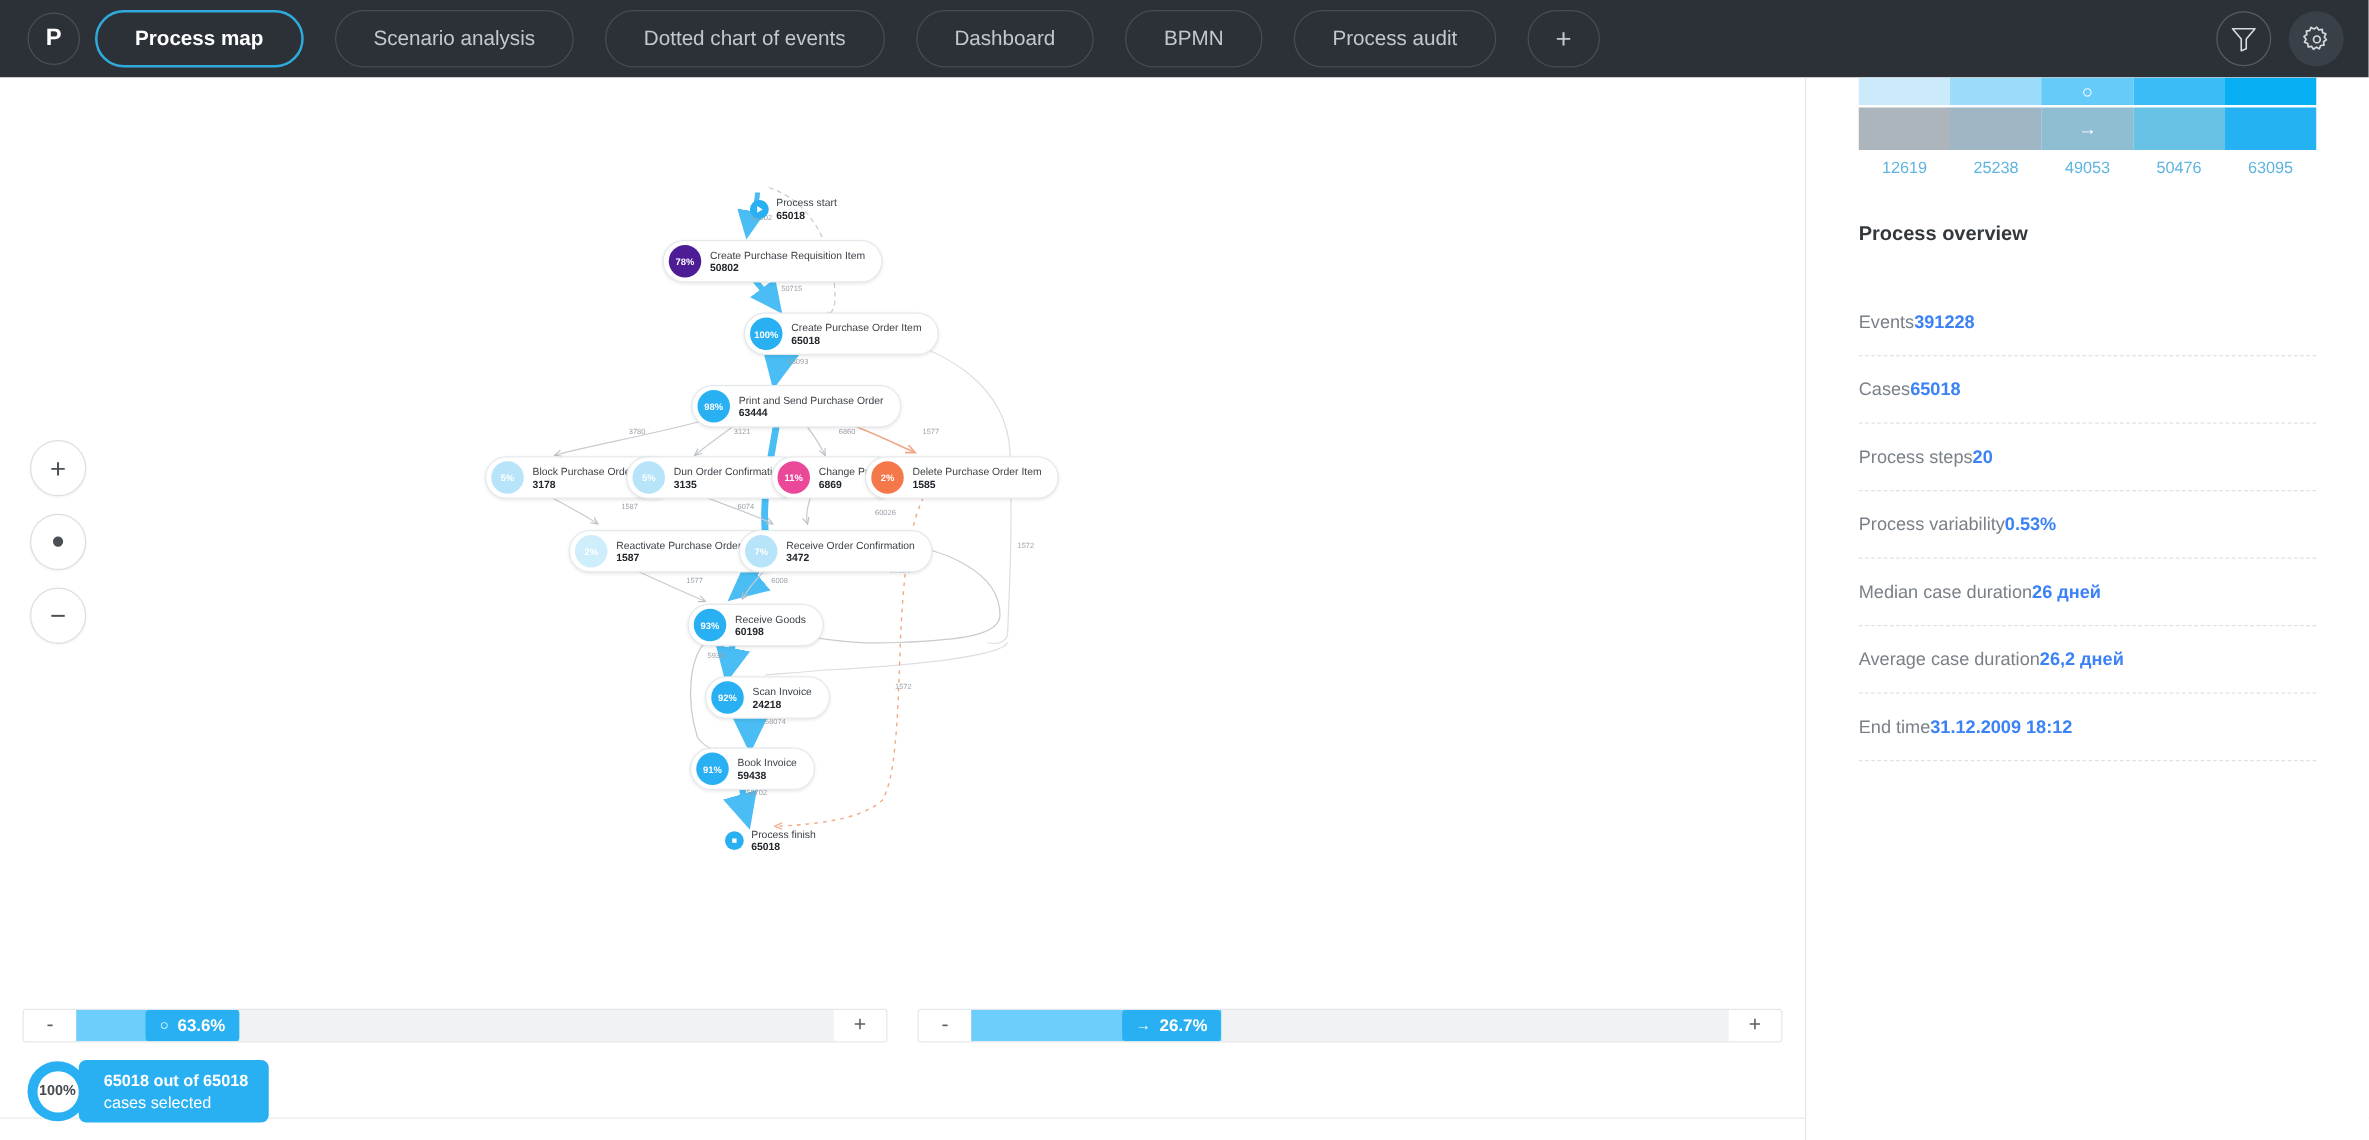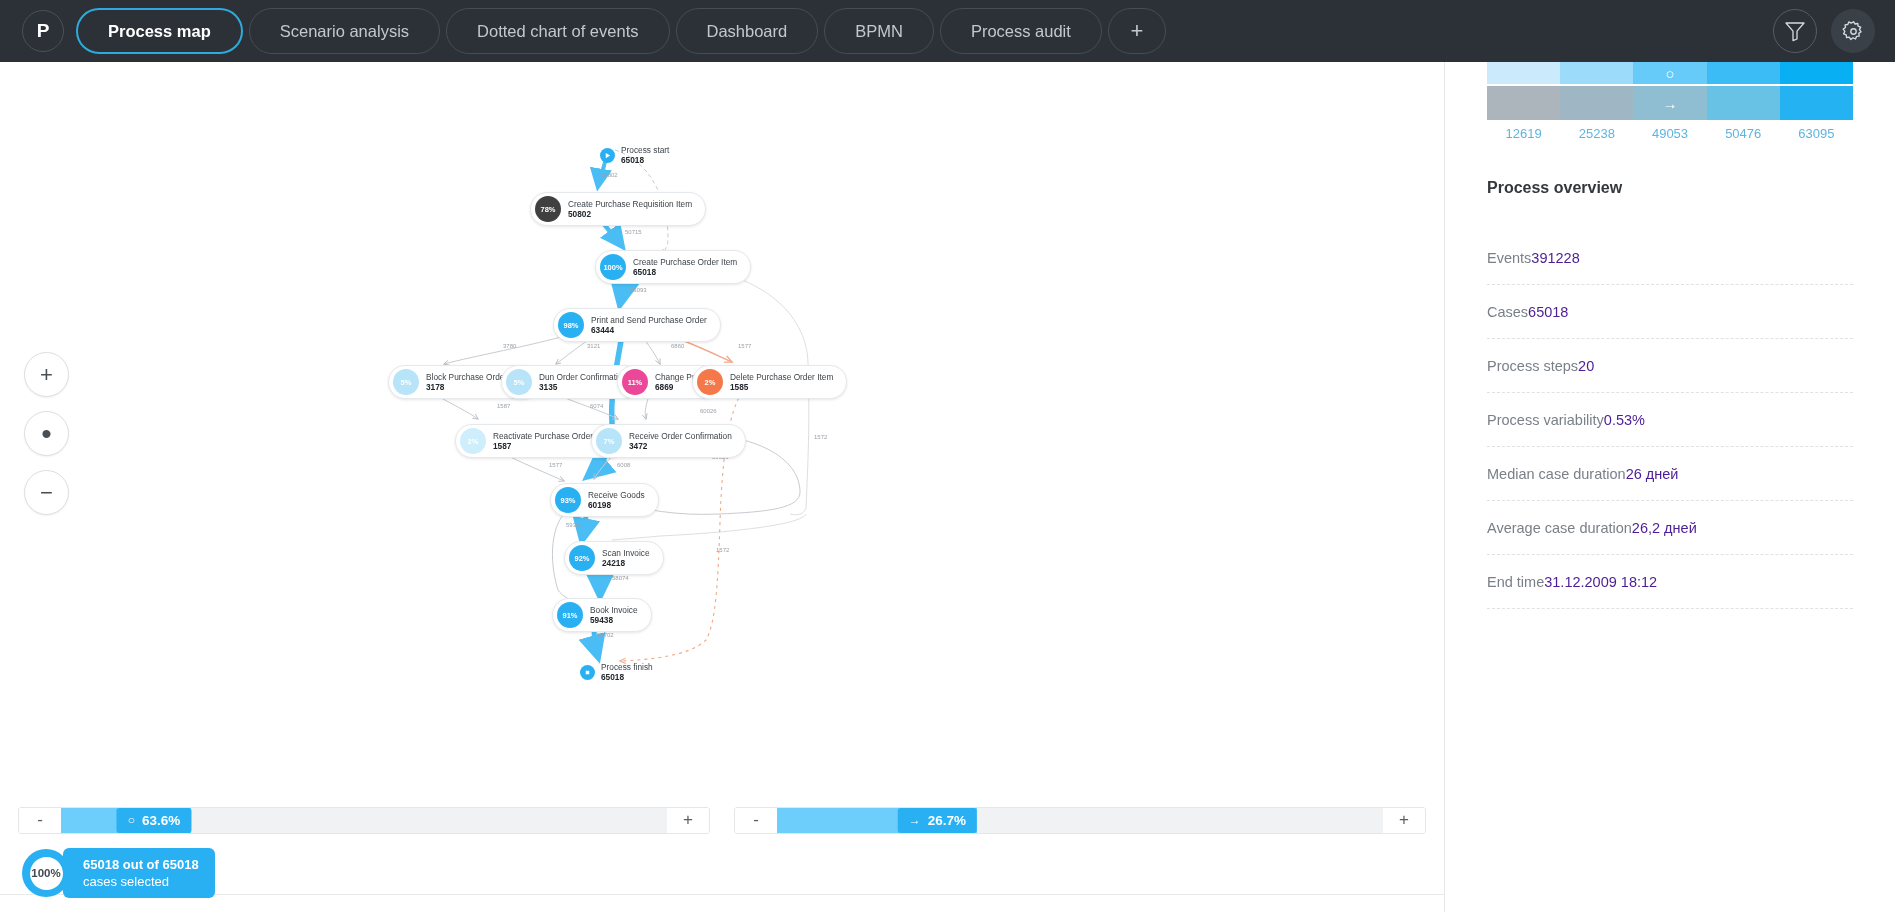--- a/index.html
+++ b/index.html
@@ -18,21 +18,21 @@
     background: #2c3137;
     display: flex; align-items: center;
   }
   .logo-btn {
     width: 42px; height: 42px; margin-left: 22px;
     border: 1px solid #4a5058; border-radius: 21px;
     display: flex; align-items: center; justify-content: center;
     color: #ffffff; font-size: 19px; font-weight: bold;
     background: #2c3137; cursor: pointer;
   }
-  .tabs { display: flex; align-items: center; margin-left: 12px; gap: 6px; justify-content: flex-end; }
+  .tabs { display: flex; align-items: center; margin-left: 12px; gap: 25px; justify-content: flex-end; }
   .tab {
     height: 46px; padding: 0 30px;
     border-radius: 23px; border: 1px solid #474d55;
     display: flex; align-items: center; justify-content: center;
     color: #c4c8cd; font-size: 16.5px; white-space: nowrap;
     background: #2c3137; cursor: pointer;
   }
   .tab.active {
     border: 2px solid #2eaadc; color: #ffffff; font-weight: bold;
   }
@@ -198,21 +198,21 @@
   }
   .stats { margin-top: 34px; }
   .stat-row {
     display: flex; align-items: center; justify-content: flex-start;
     height: 54px;
     border-bottom: 1px dashed #dfe2e5;
     font-size: 14.5px;
   }
   .stat-row:last-child { border-bottom: 1px dashed #dfe2e5; }
   .stat-label { color: #7a8088; }
-  .stat-value { color: #4c1d95; }
+  .stat-value { color: #3b82f6; font-weight: bold; }
 </style>
 </head>
 <body>
 
 <div id="app">
 
   <div class="header">
     <div class="logo-btn">P</div>
     <div class="tabs" id="tab-bar">
         <div class="tab active">Process map</div>
@@ -312,33 +312,33 @@
         <div class="edgelabel" style="left: 549px; top: 400px;">1577</div>
         <div class="edgelabel" style="left: 617px; top: 400px;">6008</div>
         <div class="edgelabel" style="left: 712px; top: 392px;">59026</div>
         <div class="edgelabel" style="left: 566px; top: 460px;">5936</div>
         <div class="edgelabel" style="left: 612px; top: 513px;">58074</div>
         <div class="edgelabel" style="left: 597px; top: 570px;">58702</div>
         <div class="edgelabel" style="left: 814px; top: 372px;">1572</div>
         <div class="edgelabel" style="left: 716px; top: 485px;">1572</div>
       </div>
     <div id="nodes">
-        <div class="node endpoint" style="left: 600px; top: 78px;">
+        <div class="node endpoint" style="left: 600px; top: 90px;">
           <div class="badge" style="background: rgb(41, 176, 242);">
             <svg width="7" height="7" viewBox="0 0 8 8">
               <path d="M2 1l5 3-5 3z" fill="#fff"></path>
             </svg>
           </div>
           <div class="ntext">
             <div class="nlabel">Process start</div>
             <div class="nvalue">65018</div>
           </div>
         </div>
         <div class="node" style="left: 530px; top: 130px;">
-          <div class="badge" style="background: #404040;">78%</div>
+          <div class="badge" style="background: #4c1d95;">78%</div>
           <div class="ntext">
             <div class="nlabel">Create Purchase Requisition Item</div>
             <div class="nvalue">50802</div>
           </div>
         </div>
         <div class="node" style="left: 595px; top: 188px;">
           <div class="badge" style="background: rgb(41, 176, 242);">100%</div>
           <div class="ntext">
             <div class="nlabel">Create Purchase Order Item</div>
             <div class="nvalue">65018</div>

